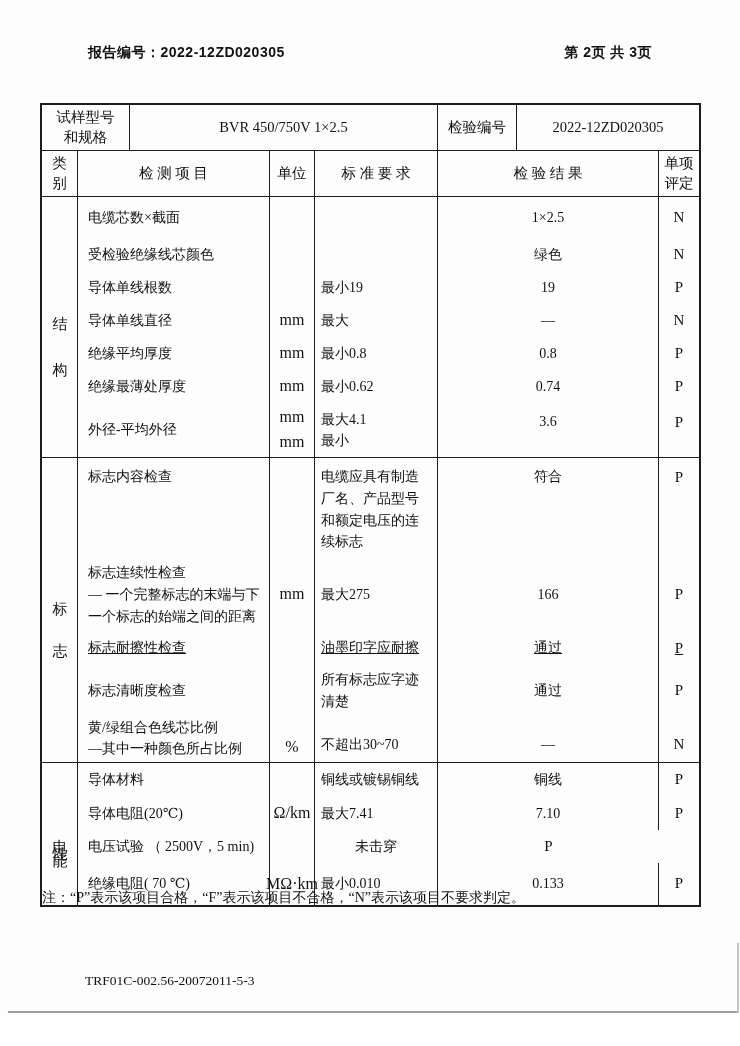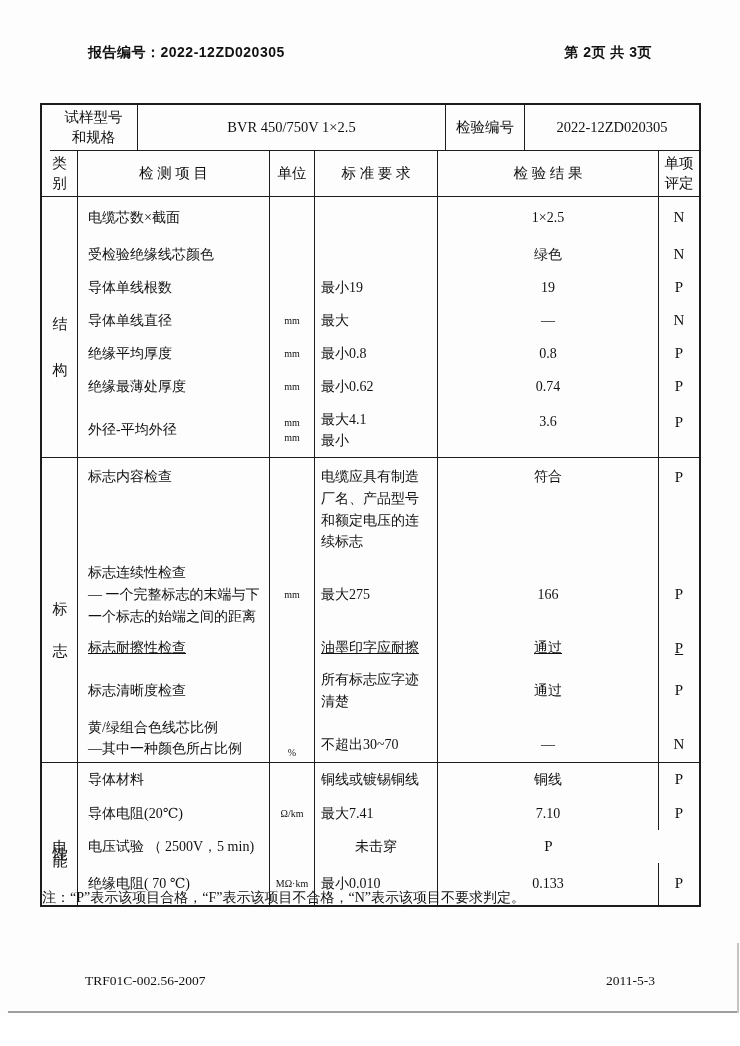--- a/index.html
+++ b/index.html
@@ -17,21 +17,21 @@
     display:flex; justify-content:space-between;
     font-family:"Liberation Sans","DejaVu Sans",sans-serif;
     font-weight:bold; font-size:14px; letter-spacing:0.5px;
   }
 
   
   .report-table {
     position:absolute; top:103px; left:40px; width:661px;
     border:2px solid #1c1c1c; background:#fdfdfd;
   }
-  .grid-info { display:grid; grid-template-columns:88px 308px 79px 1fr; border-bottom:1px solid #1c1c1c;margin-left:8px; }
+  .grid-info { display:grid; grid-template-columns:88px 308px 79px 1fr; border-bottom:1px solid #1c1c1c; }
   .grid-head { display:grid; grid-template-columns:36px 192px 45px 123px 221px 1fr; border-bottom:1px solid #1c1c1c; }
   .cell {
     min-height:40px; display:flex; align-items:center; justify-content:center;
     text-align:center; border-right:1px solid #1c1c1c; padding:3px 4px;
     font-size:14.5px; line-height:1.35;
   }
   .cell.last { border-right:none; }
   .ml { white-space:pre-line; }
 
   .section { display:flex; border-bottom:1px solid #1c1c1c; }
@@ -41,38 +41,38 @@
   .vert.cat-0 { letter-spacing:46px; padding-top:46px; }
   .vert.cat-1 { letter-spacing:42px; padding-top:42px; }
   .vert.cat-2 { letter-spacing:7px;  padding-top:7px; }
   .sec-rows { flex:1; display:flex; flex-direction:column;justify-content:center; }
   .srow { display:grid; grid-template-columns:192px 45px 123px 221px 1fr; }
   .c {
     border-right:1px solid #1c1c1c; display:flex; align-items:center;
     padding:2px 6px; font-size:14px; line-height:1.55;
   }
   .c.item { justify-content:flex-start; padding-left:10px; text-align:left; }
-  .c.unit { justify-content:center; text-align:center; font-size:10px; padding:2px 1px; }
+  .c.unit { justify-content:center; text-align:center; font-size:16px; padding:2px 1px; }
   .c.req  { justify-content:flex-start; text-align:left; }
   .c.res  { justify-content:center; text-align:center; }
   .c.ver  { justify-content:center; text-align:center; border-right:none; font-size:15px; }
   .v-top    { align-items:flex-start; padding-top:8px; }
   .v-bottom { align-items:flex-end; padding-bottom:6px; }
 
   
   .h41 { min-height:41px; } .h33 { min-height:33px; } .h34 { min-height:34px; }
   .h54 { min-height:54px; } .h102 { min-height:102px; } .h64 { min-height:64px; }
   .h38 { min-height:38px;text-decoration:underline; } .h45 { min-height:45px; } .h44 { min-height:44px; }
   .h42 { min-height:42px; }
 
   
   .note { position:absolute; top:889px; left:42px; font-size:14px; }
   .page-footer-row {
     position:absolute; top:973px; left:85px; right:85px;
-    display:flex; justify-content:space-between; font-size:13.5px;
+    display:flex; font-size:13.5px;
   }
 
   
   .scan-edge-bottom { position:absolute; left:8px; right:1px; bottom:3px; height:2px; background:#9e9e9e; }
   .scan-edge-right { position:absolute; right:1px; bottom:3px; width:2px; height:70px; background:#c4c4c4; }
 </style>
 </head>
 <body>
 
 <div class="page">

